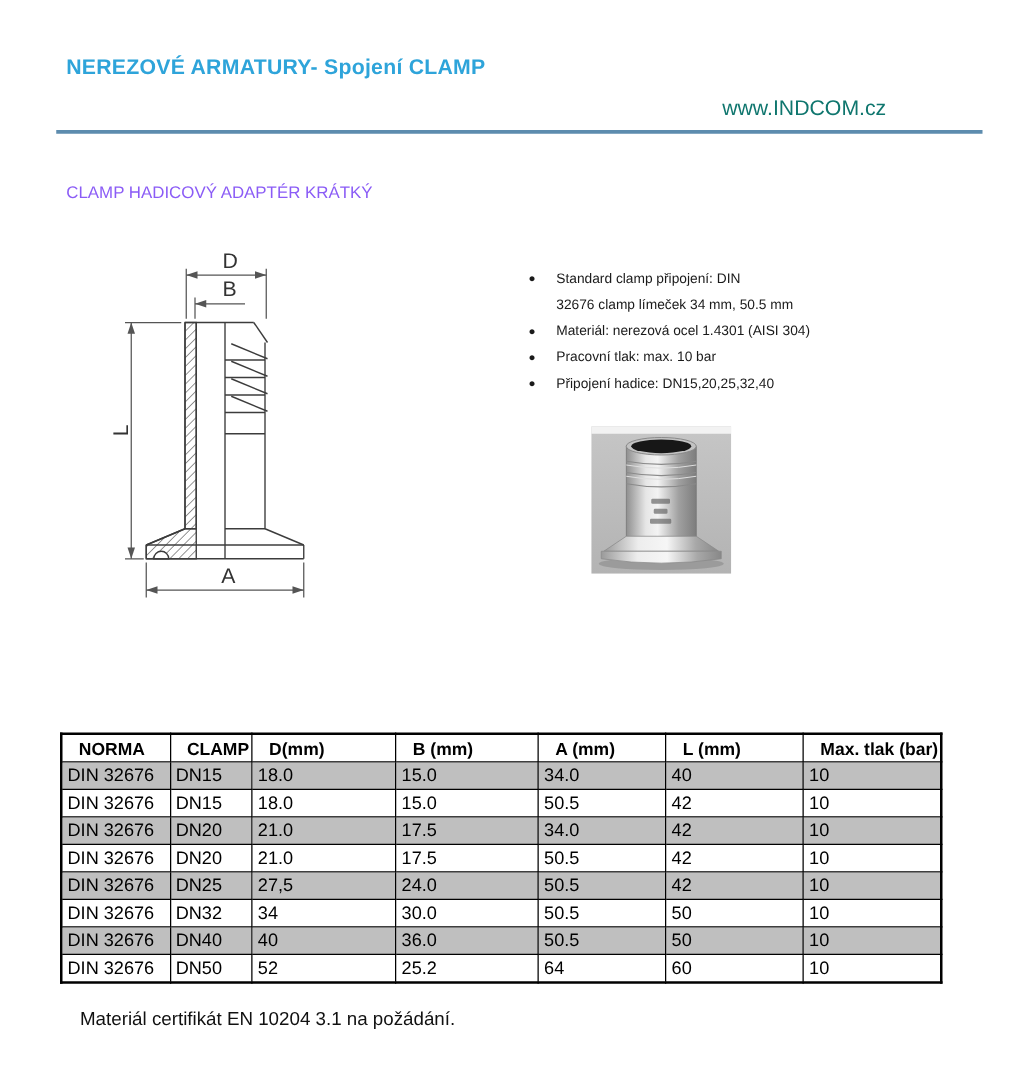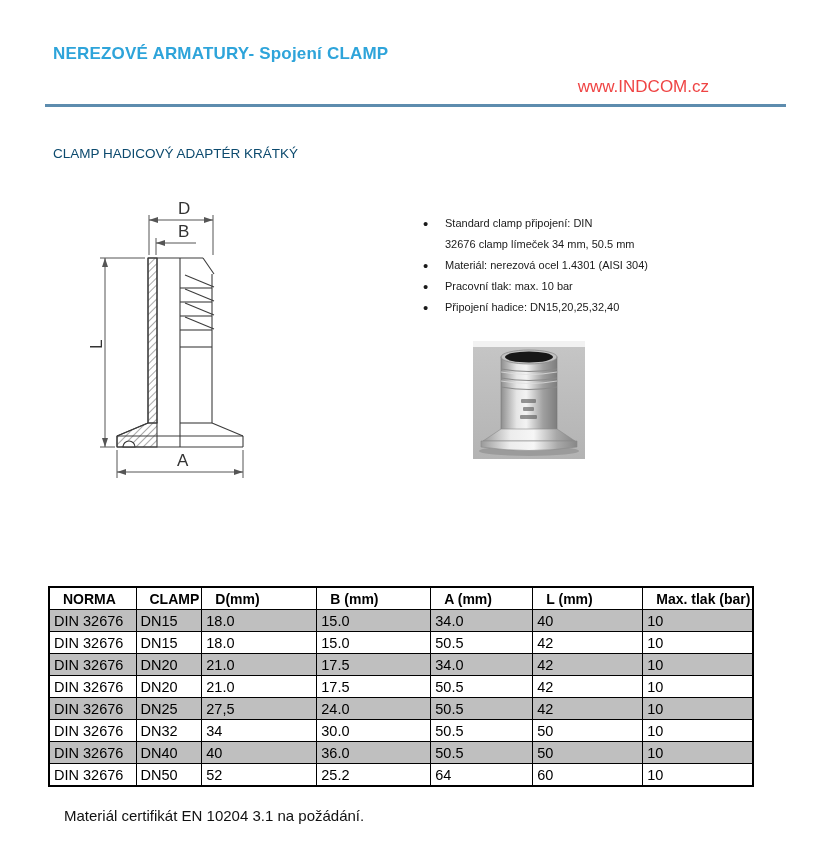--- a/index.html
+++ b/index.html
@@ -12,21 +12,21 @@
     letter-spacing:.2px;
   }
   .site-link{
     position:absolute;right:84px;top:77px;font-size:17px;font-weight:normal;
     text-decoration:none;
   }
   .rule{
     position:absolute;left:45px;top:104px;width:741px;height:3px;
   }
   .section-title{
-    position:absolute;left:53px;top:146px;font-size:13.5px;font-weight:500;color:#0c4a6e;
+    position:absolute;left:53px;top:146px;font-size:13.5px;font-weight:500;color:#8b5cf6;
   }
   .drawing{position:absolute;left:55px;top:195px;}
   .bullets{position:absolute;left:421px;top:213px;width:345px;}
   .bullet-item{display:flex;margin:0 0 0 0;}
   .bullet-item .dot{width:22px;flex:0 0 22px;font-size:15px;line-height:21px;text-align:left;padding-left:2px;}
   .bullet-item .lines{font-size:11px;line-height:21px;}
   .photo{position:absolute;left:473px;top:341px;}
   .spec-table{
     position:absolute;left:48px;top:586px;border-collapse:collapse;
     table-layout:fixed;font-size:14.5px;color:#000;
@@ -42,21 +42,21 @@
     position:absolute;left:64px;top:807px;font-size:15px;color:#111;
   }
   svg text{font-family:"Liberation Sans",sans-serif;}
 </style>
 </head>
 <body>
 
 <div class="page">
 
   <div class="doc-title" style="color: rgb(46, 164, 218);">NEREZOVÉ ARMATURY- Spojení CLAMP</div>
-  <a class="site-link" href="#" style="color: #ef4444;">www.INDCOM.cz</a>
+  <a class="site-link" href="#" style="color: #0f766e;">www.INDCOM.cz</a>
   <div class="rule" style="background: rgb(93, 140, 174);"></div>
   <div class="section-title">CLAMP HADICOVÝ ADAPTÉR KRÁTKÝ</div>
 
   <svg class="drawing" width="230" height="310" viewBox="0 0 230 310">
     <defs>
       <pattern id="hatch" width="5" height="5" patternUnits="userSpaceOnUse" patternTransform="rotate(45)">
         <line x1="0" y1="0" x2="0" y2="5" stroke="#555" stroke-width="1"></line>
       </pattern>
     </defs>
     <g stroke="#3c3c3c" stroke-width="1.1" fill="none">

